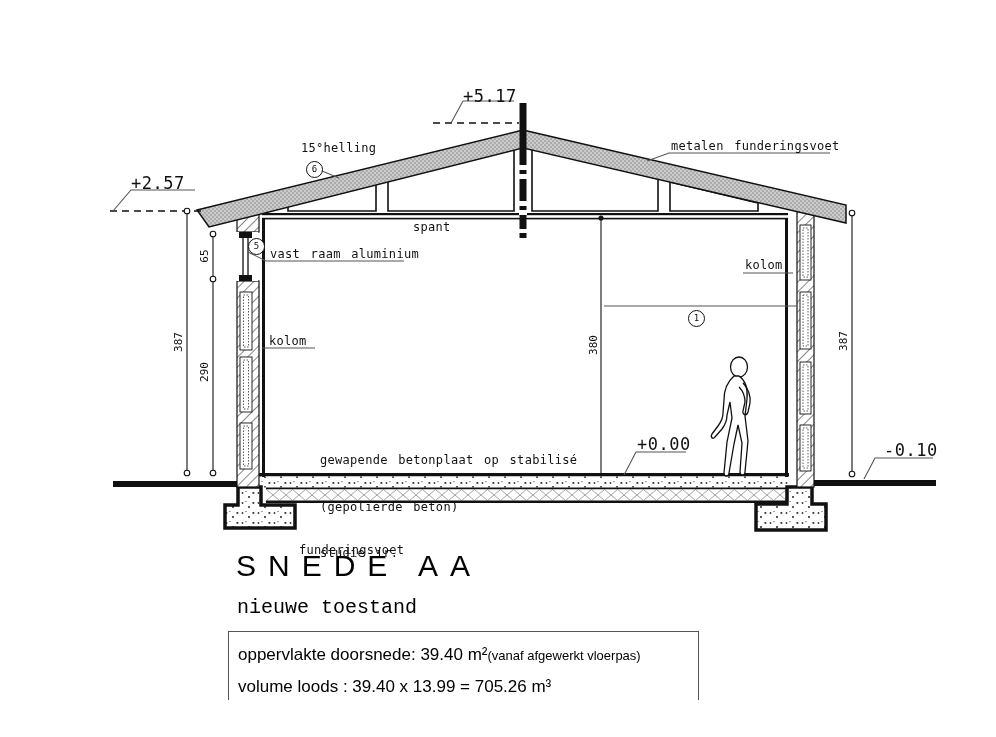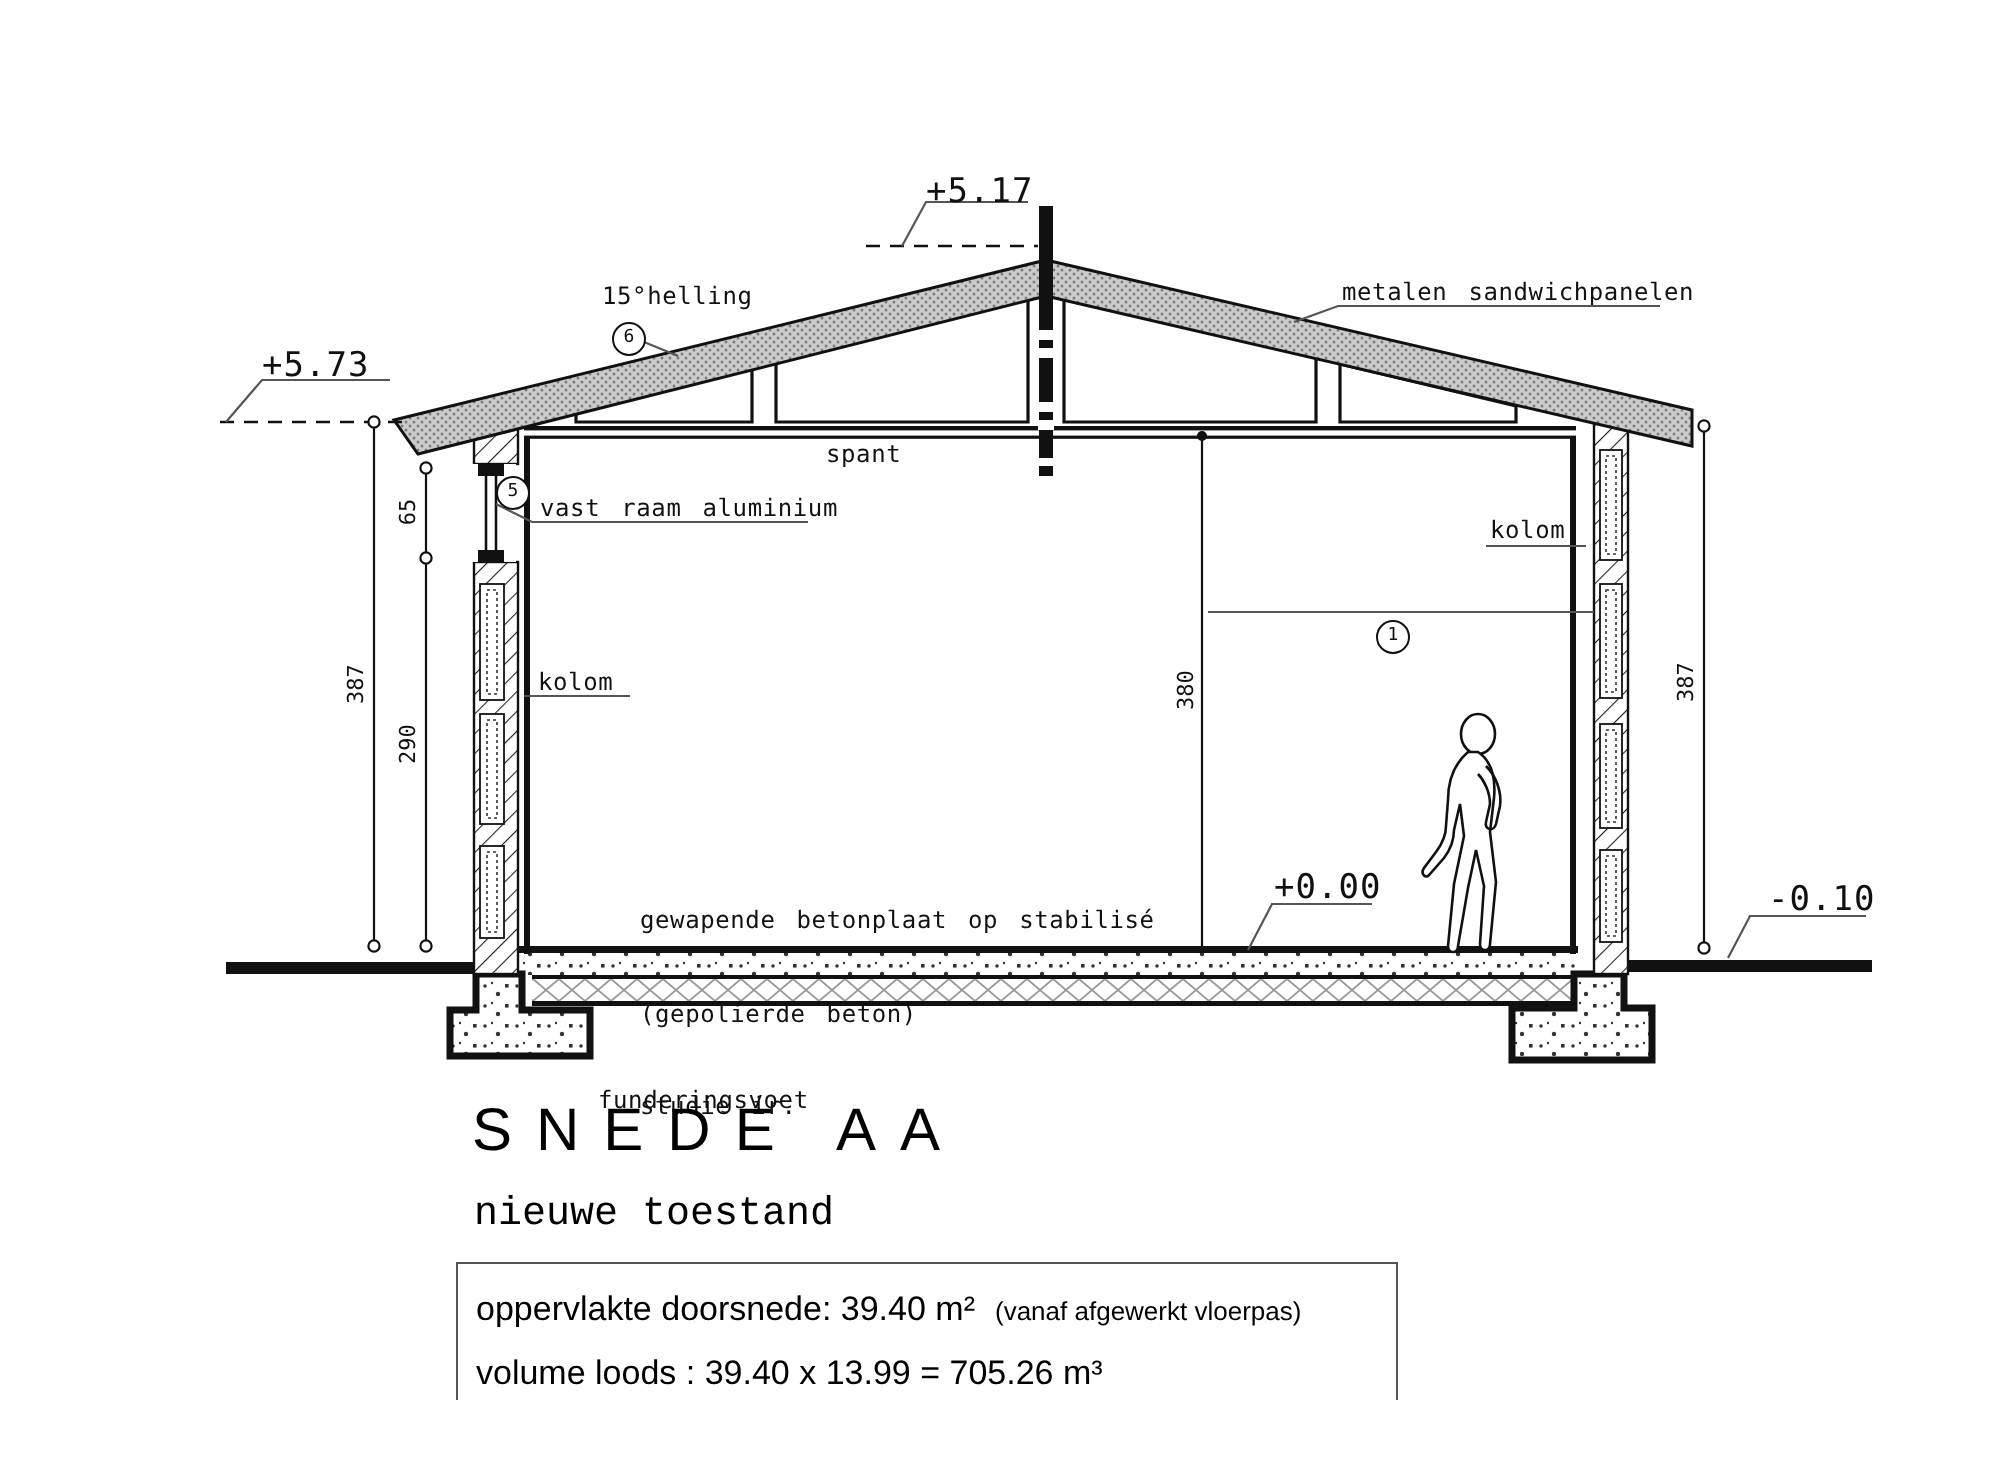--- a/index.html
+++ b/index.html
@@ -14,21 +14,21 @@
            font-size:9px;line-height:1;}
   .multiline{line-height:15.5px;}
   #title{position:absolute;left:236px;top:549px;font-family:"Liberation Sans",sans-serif;
          font-size:30px;letter-spacing:12px;color:#000;}
   #subtitle{position:absolute;left:237px;top:596px;font-family:Liberation Mono, monospace;
             font-size:20px;color:#000;}
   #infobox{position:absolute;left:228px;top:631px;width:471px;height:80px;border:1.5px solid #555;
            background:#fff;display:flex;flex-direction:column;justify-content:space-evenly;
            padding-left:9px;box-sizing:border-box;font-family:"Liberation Sans",sans-serif;}
   #infobox .row{font-size:17px;color:#000;}
-  #infobox .note{font-size:13px;margin-left:10px;}
+  #infobox .note{font-size:13px;}
 </style>
 </head>
 <body>
 
 <div id="canvas">
 
   <svg id="drawing" width="996" height="737" viewBox="0 0 996 737">
     <defs>
       <pattern id="roofHatch" width="4" height="4" patternUnits="userSpaceOnUse">
         <rect width="4" height="4" fill="#cbcbcb"></rect>
@@ -163,26 +163,26 @@
                C702,431 705,434 707,431 L714,423 C717,419 719,414 719,409 L722,396
                L724,412 L719,436 L716,467 C716,471 721,471 721,467 L726,438 L730,419
                L734,437 L732,466 C732,470 737,470 737,466 L740,435 L737,410 L739,393
                C740,382 737,374 731,370 Z"></path>
       <path d="M735,377 C740,382 743,390 742,397 L740,406 C739,410 734,409 735,405
                L737,396 C737,390 734,384 731,381" fill="none"></path>
     </g>
   </svg>
 
   <div class="lvl" style="left:463px;top:86px">+5.17</div>
-  <div class="lvl" style="left:131px;top:173px">+5.73</div>
+  <div class="lvl" style="left:131px;top:173px">+2.57</div>
   <div class="lvl" style="left:637px;top:434px">+0.00</div>
   <div class="lvl" style="left:884px;top:440px">-0.10</div>
 
   <div class="lbl" style="left:301px;top:141px">15°helling</div>
-  <div class="lbl" style="left:671px;top:139px">metalen sandwichpanelen</div>
+  <div class="lbl" style="left:671px;top:139px">metalen funderingsvoet</div>
   <div class="lbl" style="left:413px;top:220px">spant</div>
   <div class="lbl" style="left:270px;top:247px">vast raam aluminium</div>
   <div class="lbl" style="left:269px;top:334px">kolom</div>
   <div class="lbl" style="left:745px;top:258px">kolom</div>
 
   <div class="lbl multiline" style="left:320px;top:422px">
     <div>gewapende betonplaat op stabilisé</div>
     <div>(gepolierde beton)</div>
     <div>studie ir.</div>
   </div>

